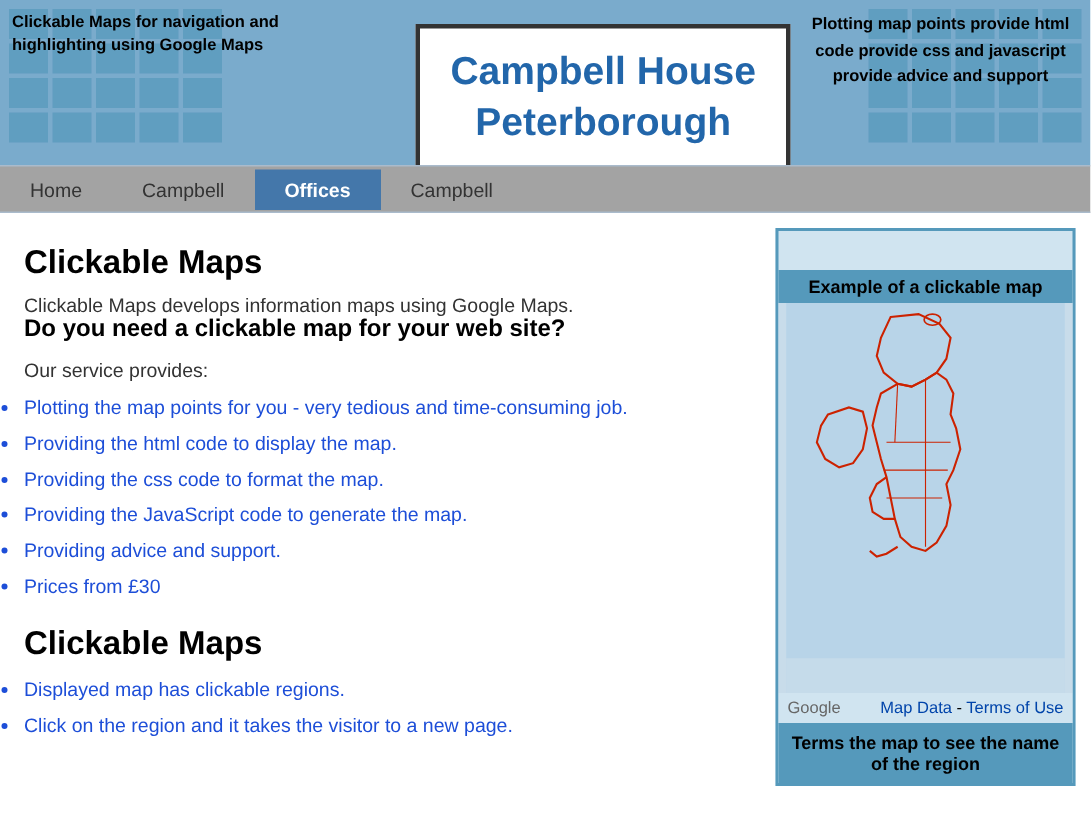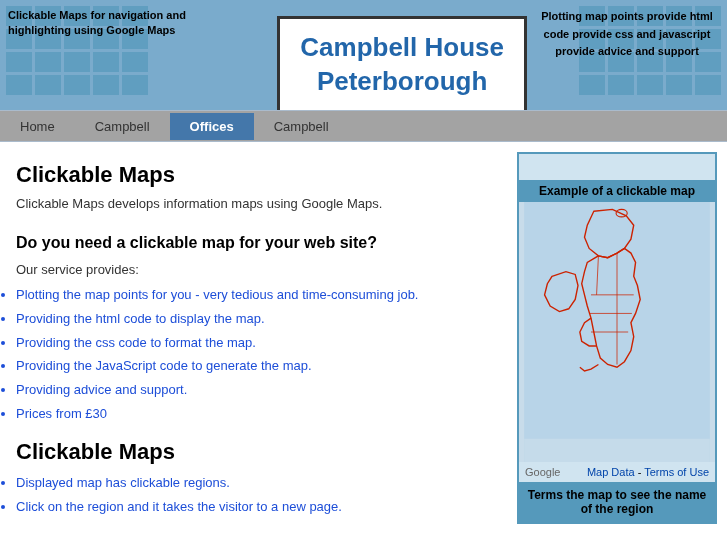--- a/index.html
+++ b/index.html
@@ -99,21 +99,21 @@
     }
 
     .content-left h2 {
       font-size: 22px;
       font-weight: bold;
       color: #000;
       margin-bottom: 8px;
     }
 
     .content-left .intro {
-      margin-bottom: 23px;
+      margin-bottom: 0;
       color: #333;
     }
 
     .content-left h3 {
       font-size: 16px;
       font-weight: bold;
       color: #000;
       margin-bottom: 10px;
     }
 

